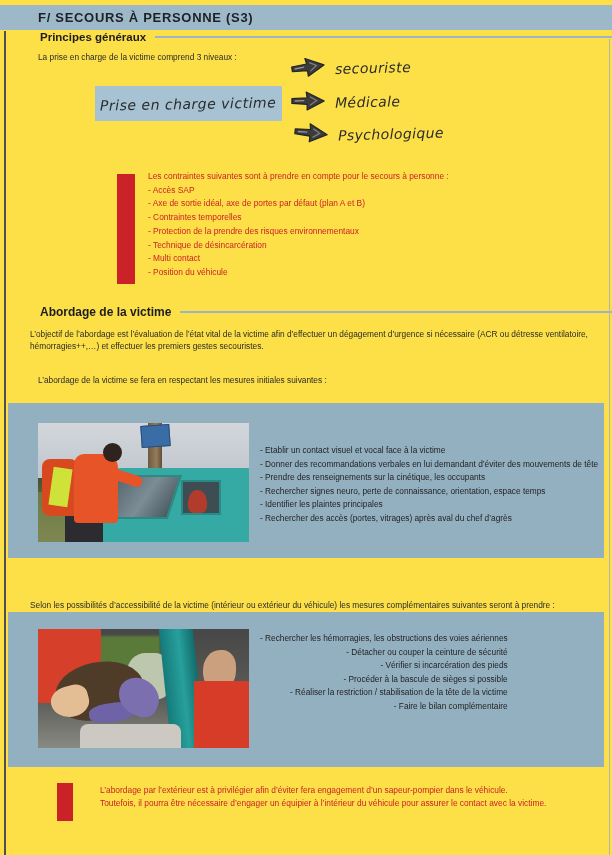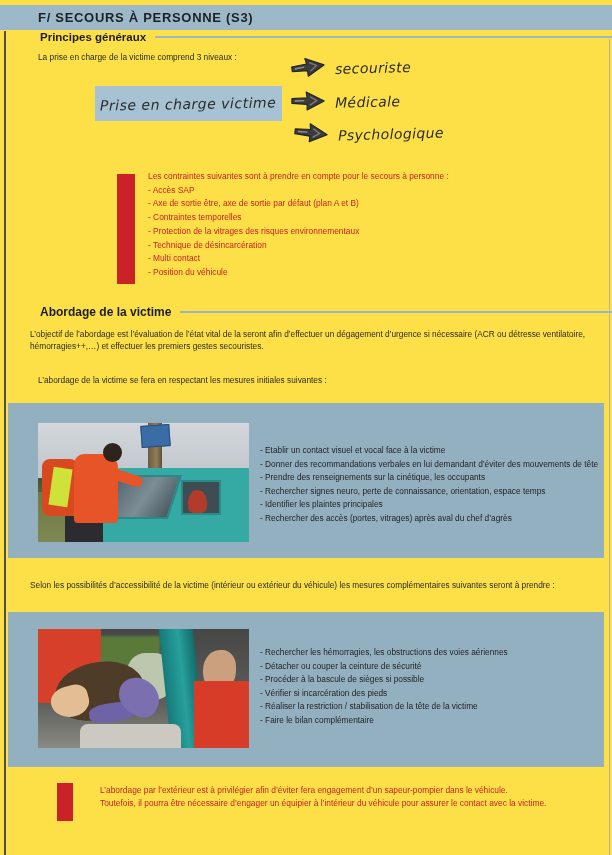--- a/index.html
+++ b/index.html
@@ -21,21 +21,21 @@
   .sh2{top:305px;}
   .sh-title{font-weight:bold;color:#1d1d1f;white-space:nowrap;}
   .sh1 .sh-title{font-size:11.5px;}
   .sh2 .sh-title{font-size:12px;}
   .sh-line{flex:1;height:2px;background:#9bb6c6;margin-left:9px;}
 
   .para{position:absolute;font-size:8.3px;line-height:11.5px;color:#2a2a2a;margin:0;}
   .intro-p{left:38px;top:52px;}
   .p1{left:30px;top:329px;width:578px;}
   .p2{left:38px;top:375px;}
-  .p3{left:30px;top:580px;}
+  .p3{left:30px;top:600px;}
 
   
   .pec-box{position:absolute;left:95px;top:86px;width:187px;height:35px;background:#a7c3d3;
            display:flex;align-items:center;justify-content:center;}
   .hand{font-style:italic;font-family:"DejaVu Sans",sans-serif;color:#2c2c2c;}
   .pec-box .hand{font-size:14px;transform:rotate(-1deg);letter-spacing:.5px;}
   .level{position:absolute;display:flex;align-items:center;}
   .level-1{left:290px;top:55px;}
   .level-2{left:290px;top:89px;}
   .level-3{left:293px;top:121px;}
@@ -55,21 +55,21 @@
   
   .blue-box{position:absolute;left:8px;width:596px;height:155px;background:#93b0c1;}
   .box1{top:403px;}
   .box2{top:612px;}
   .photo{position:absolute;left:30px;width:211px;height:119px;overflow:hidden;background:#b9bfc6;}
   .photo1{top:20px;}
   .photo2{top:17px;}
   .bullets{position:absolute;left:252px;margin:0;padding:0;list-style:none;
            font-size:8.3px;line-height:13.6px;color:#232323;white-space:nowrap;}
   .bullets1{top:41px;}
-  .bullets2{top:34px;}
+  .bullets2{top:20px;text-align:right;}
 
   
   .p1-sky{position:absolute;inset:0;background:linear-gradient(#d3d7dc,#bfc5cb 48%,#a9b29b 58%);}
   .p1-hedge{position:absolute;left:0;top:46%;width:100%;height:16%;background:linear-gradient(#45502e,#5c6838);}
   .p1-field{position:absolute;left:0;top:58%;width:100%;height:42%;background:linear-gradient(#6d7a44,#7d8752);}
   .p1-pole{position:absolute;left:52%;top:0;width:7%;height:58%;background:linear-gradient(90deg,#6e5a40,#947c58 60%,#5f4e37);}
   .p1-sign{position:absolute;left:49%;top:2%;width:13%;height:17%;background:#3a6ca5;transform:rotate(-4deg);border:1px solid #2c4f7a;}
   .p1-car{position:absolute;left:28%;top:38%;width:76%;height:62%;background:#35aaa5;border-radius:24px 10px 0 0;}
   .p1-windshield{position:absolute;left:33%;top:44%;width:30%;height:34%;background:linear-gradient(110deg,#54656e,#7c8d95 55%,#4a5a62);transform:skewX(-18deg);border:2px solid #2a8a86;}
   .p1-sidewindow{position:absolute;left:68%;top:48%;width:17%;height:26%;background:#3e4d54;border:2px solid #2a8a86;}
@@ -140,34 +140,34 @@
       <path d="M5,12.5 L15,12" stroke="rgba(255,255,255,.45)" stroke-width="1.4" fill="none"></path>
       <path d="M21,8 L28,12 L21,17" fill="none" stroke="rgba(255,255,255,.35)" stroke-width="1.3"></path>
     </svg>
     <span class="hand level-label">Psychologique</span>
   </div>
 
   <div class="red-bar rb1-bar"></div>
   <div class="red-text rb1-text">
     <div>Les contraintes suivantes sont à prendre en compte pour le secours à personne :</div>
     <div>- Accès SAP</div>
-    <div>- Axe de sortie être, axe de sortie par défaut (plan A et B)</div>
+    <div>- Axe de sortie idéal, axe de portes par défaut (plan A et B)</div>
     <div>- Contraintes temporelles</div>
-    <div>- Protection de la vitrages des risques environnementaux</div>
+    <div>- Protection de la prendre des risques environnementaux</div>
     <div>- Technique de désincarcération</div>
     <div>- Multi contact</div>
     <div>- Position du véhicule</div>
   </div>
 
   <div class="section-head sh2">
     <span class="sh-title">Abordage de la victime</span>
     <span class="sh-line"></span>
   </div>
 
-  <p class="para p1">L’objectif de l’abordage est l’évaluation de l’état vital de la seront afin d’effectuer un dégagement d’urgence si nécessaire (ACR ou détresse ventilatoire, hémorragies++,…) et effectuer les premiers gestes secouristes.</p>
+  <p class="para p1">L’objectif de l’abordage est l’évaluation de l’état vital de la victime afin d’effectuer un dégagement d’urgence si nécessaire (ACR ou détresse ventilatoire, hémorragies++,…) et effectuer les premiers gestes secouristes.</p>
   <p class="para p2">L’abordage de la victime se fera en respectant les mesures initiales suivantes :</p>
 
   <div class="blue-box box1">
     <div class="photo photo1">
       <div class="p1-sky"></div>
       <div class="p1-hedge"></div>
       <div class="p1-field"></div>
       <div class="p1-pole"></div>
       <div class="p1-sign"></div>
       <div class="p1-car"></div>
@@ -204,22 +204,22 @@
       <div class="p2-glove2"></div>
       <div class="p2-glove"></div>
       <div class="p2-pillar"></div>
       <div class="p2-face2"></div>
       <div class="p2-jacket-right"></div>
       <div class="p2-seat"></div>
     </div>
     <ul class="bullets bullets2">
       <li>- Rechercher les hémorragies, les obstructions des voies aériennes</li>
       <li>- Détacher ou couper la ceinture de sécurité</li>
+      <li>- Vérifier si incarcération des pieds</li>
       <li>- Procéder à la bascule de sièges si possible</li>
-      <li>- Vérifier si incarcération des pieds</li>
       <li>- Réaliser la restriction / stabilisation de la tête de la victime</li>
       <li>- Faire le bilan complémentaire</li>
     </ul>
   </div>
 
   <div class="red-bar rb2-bar"></div>
   <div class="red-text rb2-text">
     <div>L’abordage par l’extérieur est à privilégier afin d’éviter fera engagement d’un sapeur-pompier dans le véhicule.</div>
     <div>Toutefois, il pourra être nécessaire d’engager un équipier à l’intérieur du véhicule pour assurer le contact avec la victime.</div>
   </div>

